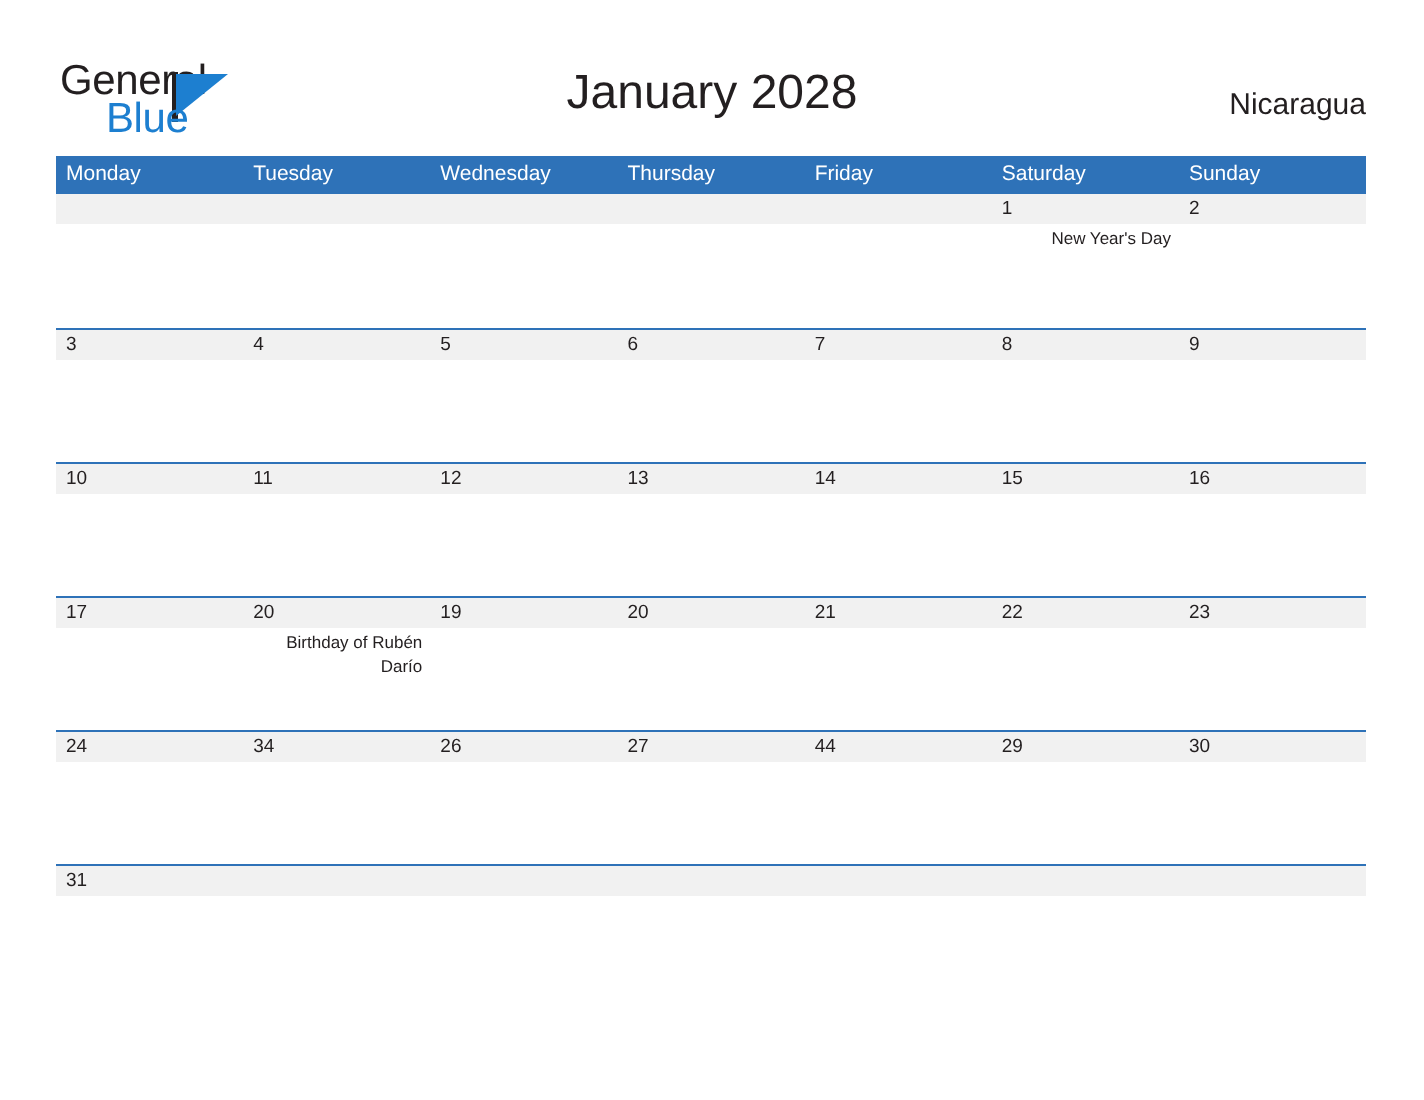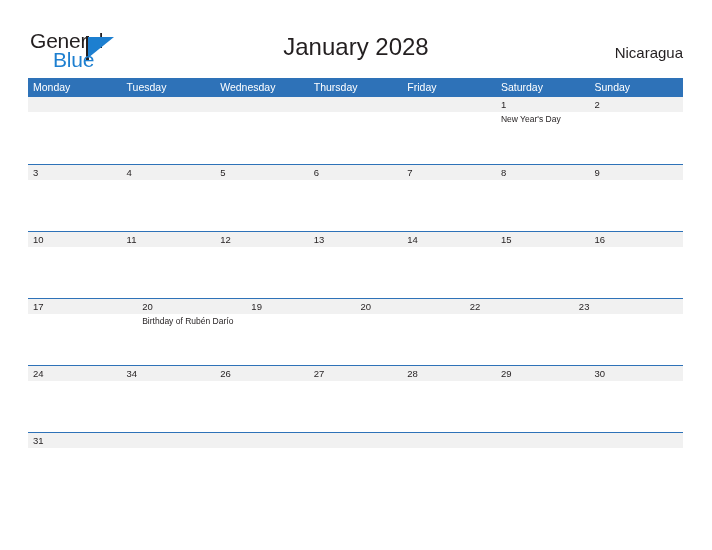--- a/index.html
+++ b/index.html
@@ -157,20 +157,21 @@
   .day-events {
     position: absolute;
     left: 5px;
     top: 17px;
     right: 4px;
     font-size: 8.5px;
     line-height: 11.5px;
     color: #231f20;
     font-family: "Liberation Sans", sans-serif;
     word-wrap: break-word;
+    text-align: right;
   }
   .event {
     display: block;
   }
 </style>
 </head>
 <body>
 
 <div class="page-header">
 
@@ -309,20 +310,24 @@
           <div class="day-cell">
             <div class="day-num-band"></div>
             <div class="day-num">19</div>
           </div>
           <div class="day-cell">
             <div class="day-num-band"></div>
             <div class="day-num">20</div>
           </div>
           <div class="day-cell">
             <div class="day-num-band"></div>
+            <div class="day-num">21</div>
+          </div>
+          <div class="day-cell">
+            <div class="day-num-band"></div>
             <div class="day-num">22</div>
           </div>
           <div class="day-cell">
             <div class="day-num-band"></div>
             <div class="day-num">23</div>
           </div>
         </div>
       </div>
       <div class="week-row">
         <div class="week-cells">
@@ -337,21 +342,21 @@
           <div class="day-cell">
             <div class="day-num-band"></div>
             <div class="day-num">26</div>
           </div>
           <div class="day-cell">
             <div class="day-num-band"></div>
             <div class="day-num">27</div>
           </div>
           <div class="day-cell">
             <div class="day-num-band"></div>
-            <div class="day-num">28</div>
+            <div class="day-num">44</div>
           </div>
           <div class="day-cell">
             <div class="day-num-band"></div>
             <div class="day-num">29</div>
           </div>
           <div class="day-cell">
             <div class="day-num-band"></div>
             <div class="day-num">30</div>
           </div>
         </div>

